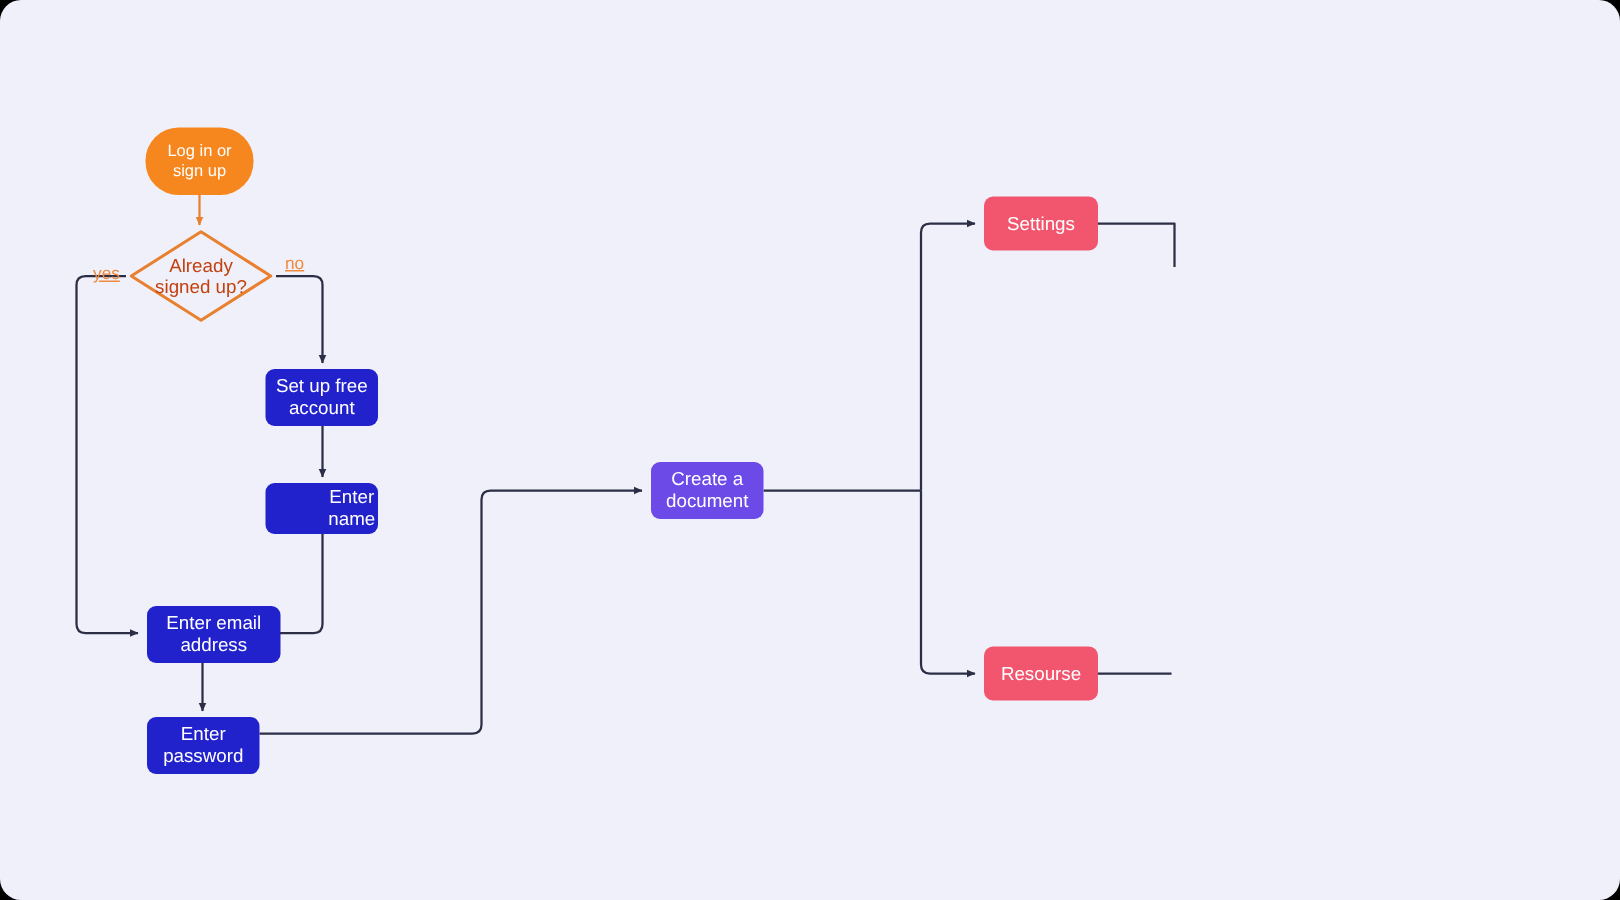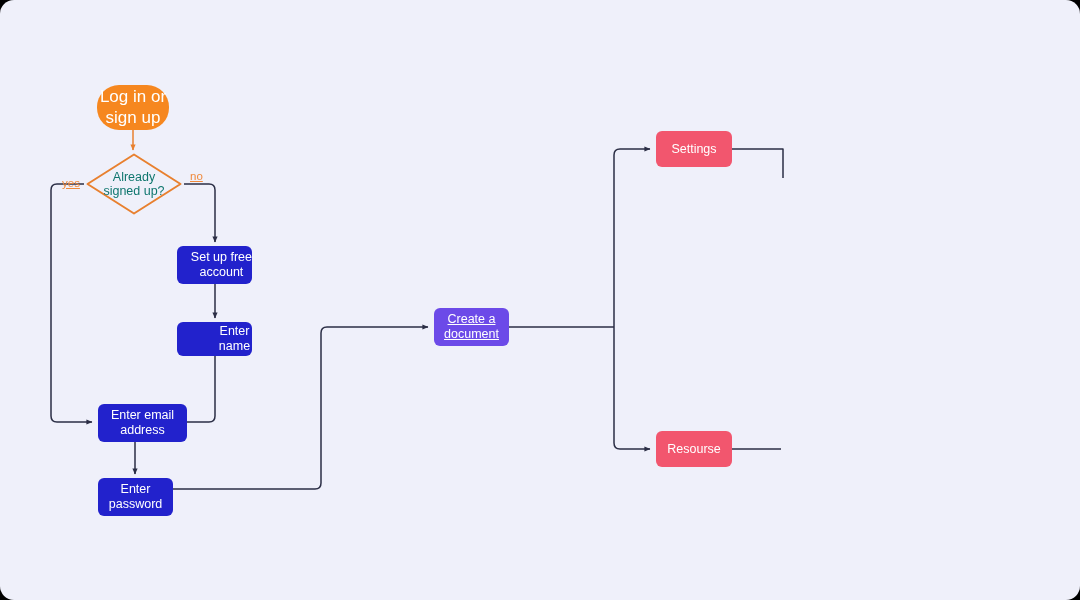--- a/index.html
+++ b/index.html
@@ -32,37 +32,37 @@
     align-items: center;
     justify-content: center;
     text-align: center;
     box-sizing: border-box;
     line-height: 1.18;
     color: #ffffff;
   }
   .node-terminal {
     background: #f6871f;
     border-radius: 22px;
-    font-size: 17px;
+    font-size: 11px;
   }
   .node-decision {
     background: transparent;
     font-size: 12.5px;
     color: #f3a06a;
   }
   .diamond-shape {
     position: absolute;
     left: 0; top: 0;
     width: 100%;
     height: 100%;
   }
   .decision-label {
     position: relative;
     z-index: 2;
-    color: #0f766e;
+    color: #c2410c;
     font-size: 12.5px;
     line-height: 1.15;
   }
   .node-process {
     background: #2222cc;
     border-radius: 6px;
     font-size: 12.5px;
   }
   .node-action {
     background: #6c4ae8;
@@ -140,21 +140,21 @@
     <span class="decision-label">
       <span>Already</span><br>
       <span>signed up?</span>
     </span>
   </div>
 
   <div class="edge-label" style="left:62px; top:177px;">yes</div>
 
   <div class="edge-label" style="left:190px; top:170px;">no</div>
 
-  <div class="node node-process" style="left:177px; top:246px; width:75px; height:38px;justify-content:flex-end;">
+  <div class="node node-process" style="left:177px; top:246px; width:75px; height:38px;">
     <span>
       <span>Set up free</span><br>
       <span>account</span>
     </span>
   </div>
 
   <div class="node node-process" style="left:177px; top:322px; width:75px; height:34px;padding-left:40px;">
     <span>Enter name</span>
   </div>
 
@@ -165,21 +165,21 @@
     </span>
   </div>
 
   <div class="node node-process" style="left:98px; top:478px; width:75px; height:38px;">
     <span>
       <span>Enter</span><br>
       <span>password</span>
     </span>
   </div>
 
-  <div class="node node-action" style="left:434px; top:308px; width:75px; height:38px;text-decoration:underline;">
+  <div class="node node-action" style="left:434px; top:308px; width:75px; height:38px;">
     <span>
       <span>Create a</span><br>
       <span>document</span>
     </span>
   </div>
 
   <div class="node node-endpoint" style="left:656px; top:431px; width:76px; height:36px;">
     <span>Resourse</span>
   </div>
 

